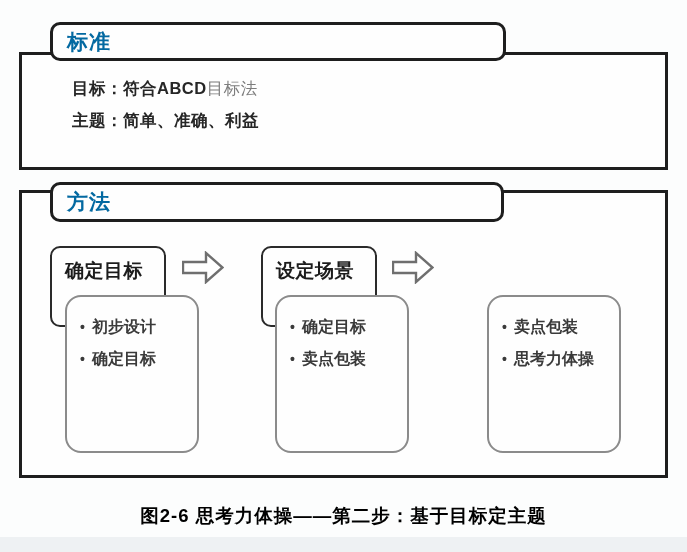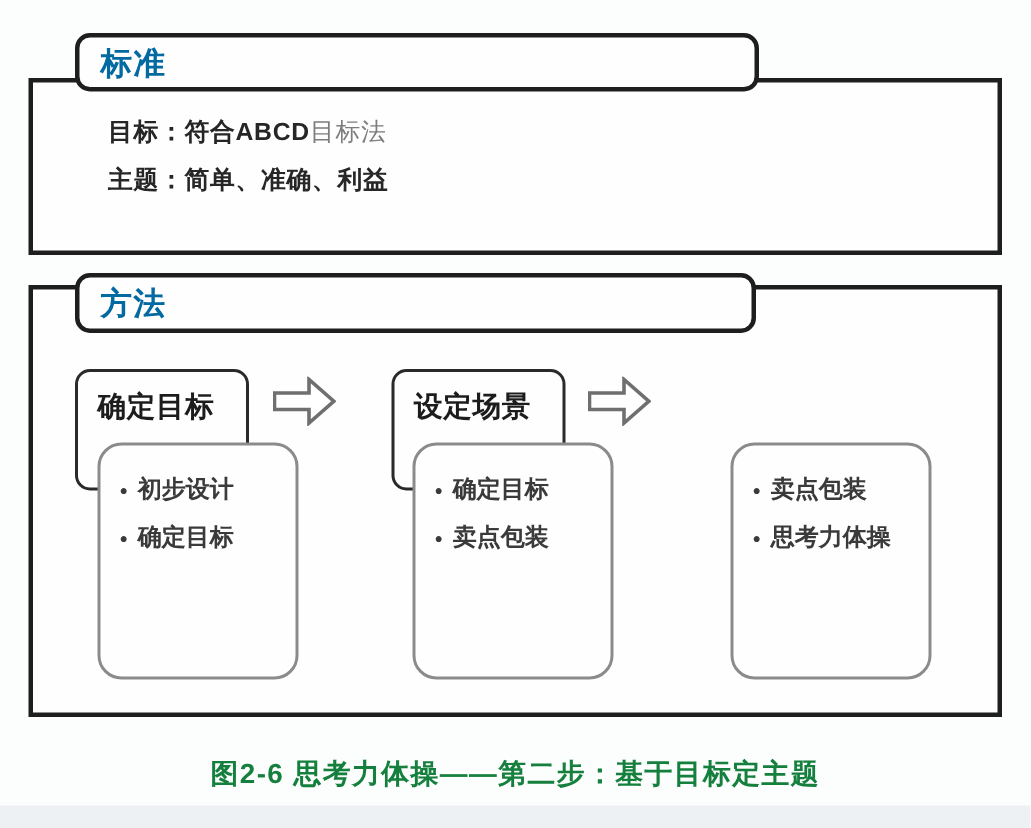--- a/index.html
+++ b/index.html
@@ -80,21 +80,21 @@
   }
   .bullet-dot{font-size:14px;color:#3a3a3a;}
   
   .flow-arrow{position:absolute;top:251px;width:42px;height:33px;z-index:1;}
   .flow-arrow.a1{left:182px;}
   .flow-arrow.a2{left:392px;}
   
   .caption{
     position:absolute;left:0;top:503px;width:687px;
     text-align:center;
-    font-size:18.5px;font-weight:bold;color:#15803d;
+    font-size:18.5px;font-weight:bold;color:#000000;
     letter-spacing:1px;
   }
 </style>
 </head>
 <body>
 
 <div class="stage">
 
   <div class="section-box standard"></div>
   <div class="tab standard">

